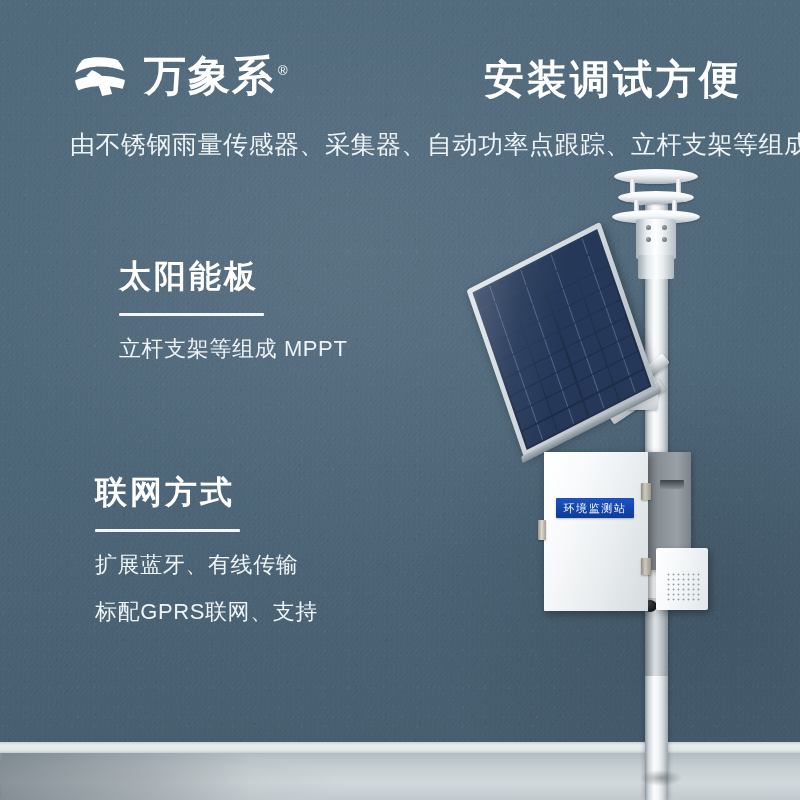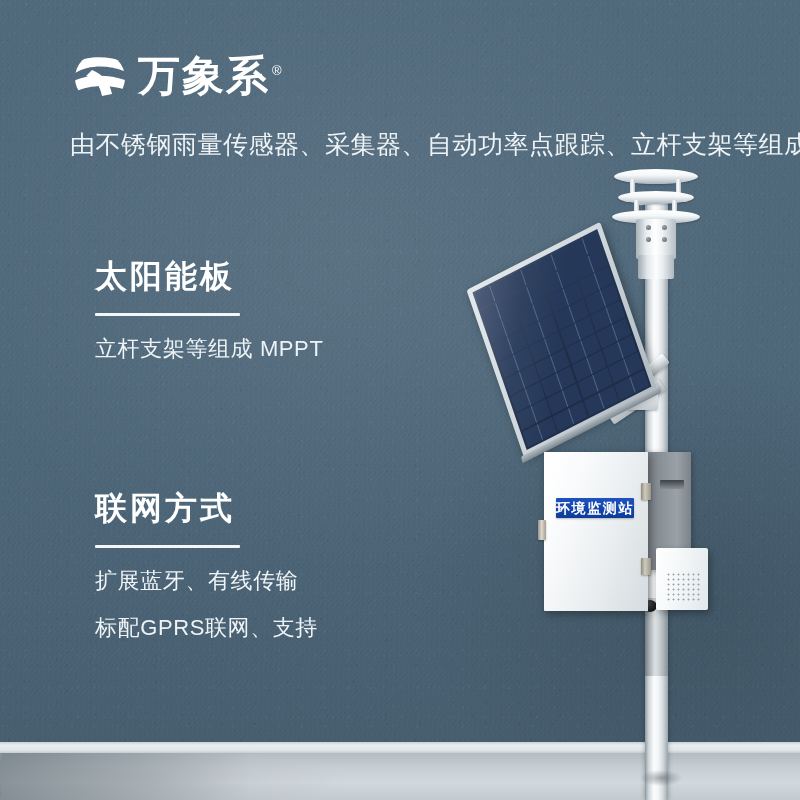--- a/index.html
+++ b/index.html
@@ -59,38 +59,38 @@
   }
   .floor-dark{
     position:absolute;left:0;top:753px;width:250px;height:47px;
     background:linear-gradient(90deg, rgba(80,92,100,.55), rgba(80,92,100,0));
   }
 
   
   .logo-wrap{position:absolute;left:72px;top:48px;display:flex;align-items:flex-start;}
   .logo-mark{width:56px;height:56px;position:relative;flex:0 0 auto;margin-top:2px;}
   .logo-text{
-    margin-left:10px;font-size:42px;line-height:56px;font-weight:700;color:#ffffff;
+    margin-left:16px;font-size:42px;line-height:56px;font-weight:700;color:#ffffff;
     letter-spacing:2px;white-space:nowrap;
   }
   .logo-reg{font-size:13px;vertical-align:super;line-height:1;margin-left:2px;color:#fff;font-weight:400;}
 
   .headline{
     position:absolute;left:484px;top:52px;
     font-size:40px;font-weight:700;color:#ffffff;letter-spacing:3px;white-space:nowrap;
   }
   .subtitle{
     position:absolute;left:70px;top:128px;width:716px;
     font-size:25px;color:#eef3f6;letter-spacing:.5px;white-space:nowrap;font-weight:400;
   }
 
   
   .feature{position:absolute;left:95px;}
-  .feature.f1{top:255px;}
-  .feature.f2{top:487px;}
+  .feature.f1{top:255px;margin-left:24px;}
+  .feature.f2{top:471px;}
   .f-title{font-size:32px;font-weight:700;color:#ffffff;letter-spacing:3px;white-space:nowrap;}
   .f-rule{width:145px;height:3px;background:#f2f6f8;margin:14px 0 18px 0;border-radius:1px;}
   .f-line{font-size:22px;color:#eef3f6;letter-spacing:.6px;white-space:nowrap;margin-bottom:17px;font-weight:400;}
 
   
   .product{position:absolute;left:0;top:0;width:800px;height:800px;pointer-events:none;}
 
   
   .pole{
     position:absolute;left:645px;top:196px;width:23px;height:604px;
@@ -227,21 +227,21 @@
     pointer-events:none;
   }
   .box-label{
     position:absolute;left:556px;top:498px;width:78px;height:20px;
     background:linear-gradient(180deg,#1f52bf 0%,#1246ad 55%,#0e3c97 100%);
     border-radius:1px;
     display:flex;align-items:center;justify-content:center;
     box-shadow:0 1px 2px rgba(0,0,0,.25);
   }
   .box-label span{
-    color:#ffffff;font-size:14px;font-weight:700;letter-spacing:1.6px;
+    color:#ffffff;font-size:11px;font-weight:400;letter-spacing:1.6px;
     white-space:nowrap;line-height:1;
   }
   .hinge{
     position:absolute;width:10px;height:17px;
     background:linear-gradient(90deg,#8e8a7e,#cfcbbd 40%,#9b968a);
     border-radius:1px;box-shadow:0 1px 2px rgba(0,0,0,.28);
   }
   .hinge.h1{left:641px;top:483px;}
   .hinge.h2{left:641px;top:558px;}
   .latch{
@@ -375,20 +375,21 @@
           <path d="M-4 18 C 12 2, 44 6, 62 16 L62 26 C 42 14, 14 12, -4 28 Z" fill="#ffffff"></path>
           <path d="M-4 34 C 14 22, 44 24, 62 34 L62 44 C 42 32, 12 34, -4 46 Z" fill="#ffffff"></path>
           <path d="M20 20 C 30 24, 38 32, 40 44 L30 46 C 28 36, 24 30, 14 26 Z" fill="#ffffff"></path>
         </g>
         <circle cx="28" cy="28" r="25" fill="none" stroke="rgba(255,255,255,0)" stroke-width="0"></circle>
       </svg>
     </div>
     <div class="logo-text"><span>万象系</span><span class="logo-reg">®</span></div>
   </div>
 
+  <div class="headline">安装调试方便</div>
   <div class="subtitle">由不锈钢雨量传感器、采集器、自动功率点跟踪、立杆支架等组成</div>
 
   <div class="feature f1">
     <div class="f-title">太阳能板</div>
     <div class="f-rule"></div>
     <div class="f-line">立杆支架等组成 MPPT</div>
   </div>
 
   <div class="feature f2">
     <div class="f-title">联网方式</div>

